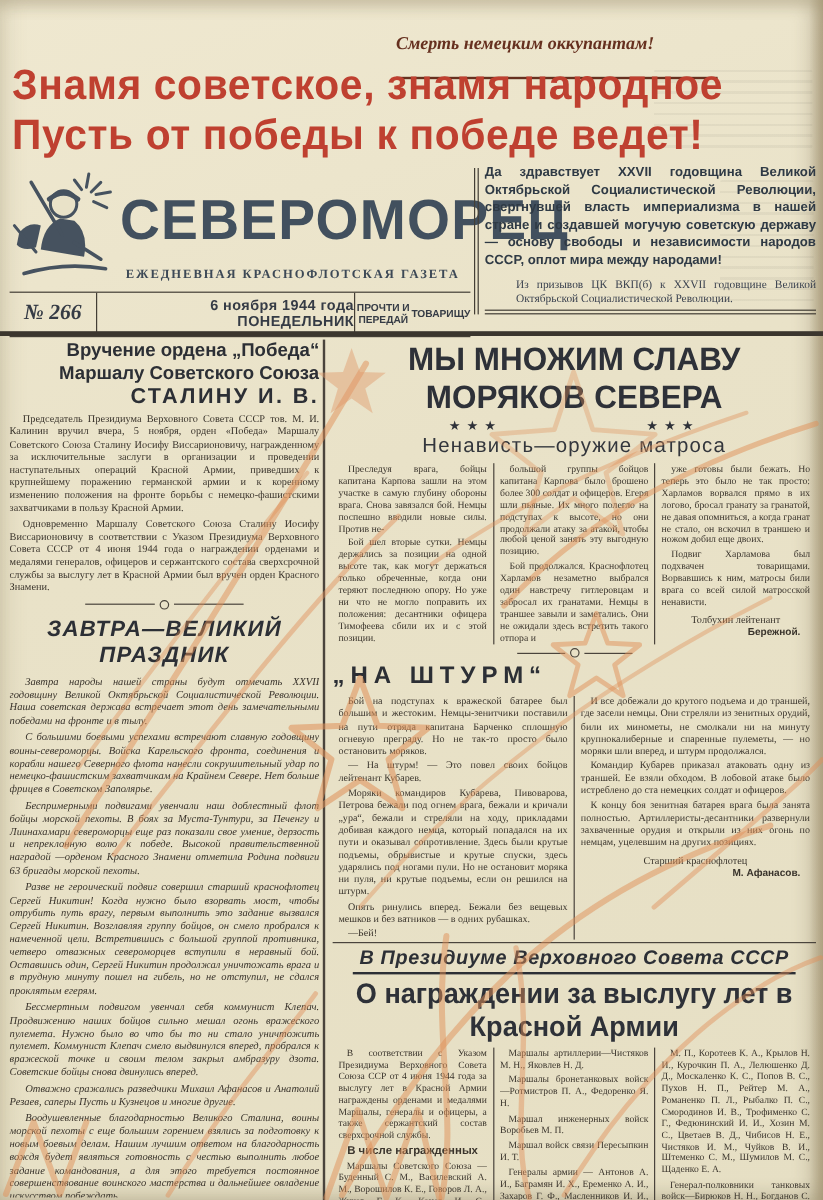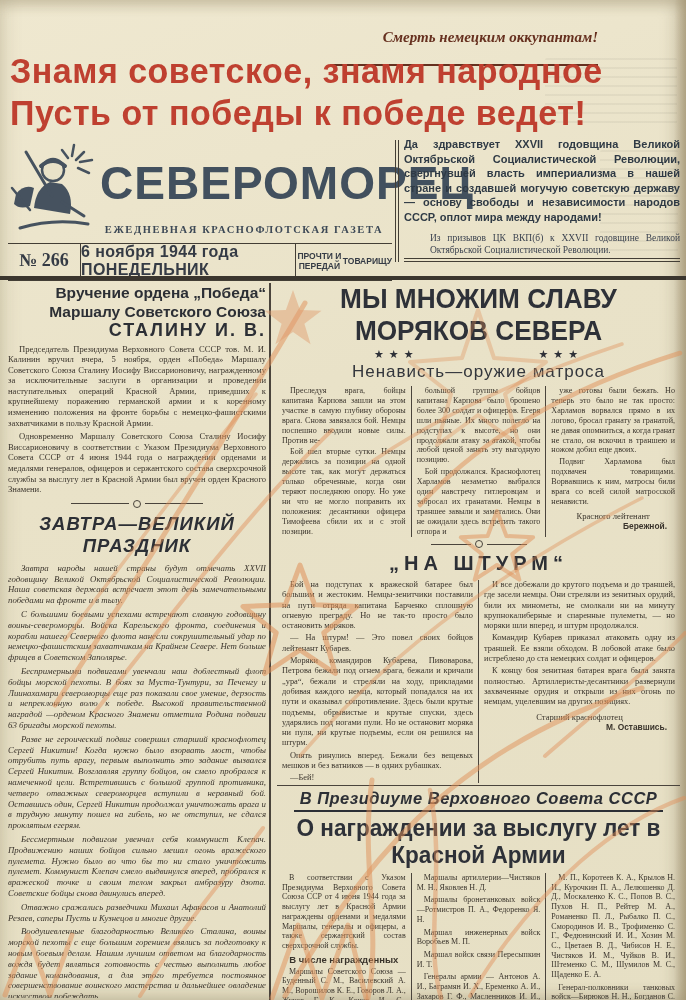--- a/index.html
+++ b/index.html
@@ -2,38 +2,38 @@
 <html><head>
 <meta charset="utf-8">
 <style>
   html,body{margin:0;padding:0;}
   .page{position:relative;width:686px;height:1000px;overflow:hidden;
     background:linear-gradient(160deg,#efe8d0 0%,#e9e2c8 40%,#e6dfc4 100%);
     font-family:"Liberation Serif","DejaVu Serif",serif;color:#3a342c;
     box-shadow:inset -10px 0 16px rgba(95,80,50,.28), inset 0 8px 10px rgba(130,112,75,.12), inset 10px -6px 14px rgba(120,104,70,.10);}
   .abs{position:absolute;}
   
-  .top-slogan{left:330px;top:29px;width:268px;text-align:right;
+  .top-slogan{left:330px;top:29px;width:268px;text-align:left;
     font-family:"Liberation Serif",serif;font-style:italic;font-weight:bold;
     font-size:15px;color:#66301f;border-bottom:2px solid #66301f;padding-bottom:18px;}
   .red-head{left:10px;top:50px;width:668px;color:#bf4030;
     font-family:"Liberation Sans","DejaVu Sans",sans-serif;font-weight:bold;
     font-size:34px;line-height:40px;letter-spacing:.5px;transform:scaleY(1.04);transform-origin:top left;}
   
   .logo{left:6px;top:142px;width:96px;height:98px;}
   .mast-title{left:100px;top:148px;width:295px;font-family:"Liberation Sans","DejaVu Sans",sans-serif;
     font-weight:bold;font-size:47px;line-height:70px;letter-spacing:1px;color:#42505e;
     transform:scaleX(.98);transform-origin:left;}
   .mast-sub{left:98px;top:224px;width:292px;text-align:center;font-family:"Liberation Serif",serif;
     font-weight:bold;font-size:10.5px;letter-spacing:1.6px;color:#3d4956;}
   .info-bar{left:8px;top:243px;width:384px;height:33px;border-top:1.5px solid #433e35;
     border-bottom:4px double #433e35;display:flex;align-items:stretch;color:#353b45;}
   .info-bar .cell{display:flex;align-items:center;justify-content:center;}
-  .issue{width:72px;font-weight:bold;font-size:18px;border-right:1.5px solid #433e35;}
-  .dateline{flex:1;font-family:"Liberation Sans",sans-serif;font-weight:bold;font-size:16px;letter-spacing:.4px;}
+  .issue{width:72px;font-style:italic;font-weight:bold;font-size:18px;border-right:1.5px solid #433e35;}
+  .dateline{flex:1;font-family:"Liberation Sans",sans-serif;font-weight:bold;font-size:12px;letter-spacing:.4px;text-align:right;}
   .passnote{width:96px;border-left:1.5px solid #433e35;font-family:"Liberation Sans",sans-serif;
     font-weight:bold;font-size:8.5px;line-height:10px;text-align:center;flex-direction:row;}
   .vruler{left:395px;top:140px;height:122px;width:0;border-left:1.5px solid #433e35;border-right:1.5px solid #433e35;padding-left:2px;}
   .slogan-box{left:404px;top:137px;width:276px;}
   .slogan-text{font-family:"Liberation Sans","DejaVu Sans",sans-serif;font-weight:bold;font-size:11px;
     line-height:14.5px;text-align:justify;color:#2f3a45;}
   .slogan-attr{margin-top:9px;padding-left:26px;font-size:9.5px;line-height:11.5px;color:#3c4350;text-align:justify;}
   .dbl-rule{left:404px;top:258px;width:276px;border-top:1px solid #433e35;border-bottom:1px solid #433e35;height:2px;}
   .rule-main{left:0;top:276px;width:686px;height:3.5px;background:#3b362e;}
   
@@ -56,21 +56,21 @@
   .nen-title{text-align:center;font-family:"Liberation Sans",sans-serif;font-size:17px;letter-spacing:1px;
     color:#33363c;margin:1px 0 4px;}
   .cols{display:flex;}
   .col{flex:1;padding:0 5px;overflow:hidden;}
   .col + .col{border-left:1.2px solid #4a443c;}
   .nen-cols{height:151px;}
   .nen-cols p.b,.sh-cols p.b{font-size:8.1px;line-height:9.9px;text-indent:8px;margin-bottom:2px;}
   .sig{margin-top:4px;font-size:8.6px;}
   .sig .rank{text-align:center;}
   .sig .name{text-align:right;font-weight:bold;font-family:"Liberation Sans",sans-serif;font-size:8.4px;padding-right:8px;}
-  .sh-title{text-align:center;font-family:"Liberation Sans",sans-serif;font-weight:bold;font-size:20px;
+  .sh-title{text-align:left;font-family:"Liberation Sans",sans-serif;font-weight:bold;font-size:20px;
     letter-spacing:5px;color:#2c2f35;margin:4px 0 5px;}
   .sh-cols{height:203px;}
   .sh-cols p.b{font-size:8.4px;line-height:10.3px;}
   .thin-rule{border-top:1.2px solid #4a443c;margin:2px 0 3px;}
   .prez{text-align:center;margin:2px 0 3px;}
   .prez span{display:inline-block;font-family:"Liberation Sans",sans-serif;font-weight:bold;font-style:italic;
     font-size:16.5px;letter-spacing:.5px;color:#2c2f35;border-bottom:2.5px solid #2c2f35;padding:0 6px 2px;}
   .nagr-title{text-align:center;font-family:"Liberation Sans",sans-serif;font-weight:bold;font-size:23.5px;
     color:#2e3138;transform:scaleX(.96);margin:2px 0 4px;}
   .nagr-cols{height:186px;}
@@ -177,21 +177,21 @@
         <p class="b">Бой шел вторые сутки. Немцы держались за позиции на одной высоте так, как могут держаться только обреченные, когда они теряют последнюю опору. Но уже ни что не могло поправить их положения: десантники офицера Тимофеева сбили их и с этой позиции.</p>
       </div>
       <div class="col">
         <p class="b">большой группы бойцов капитана Карпова было брошено более 300 солдат и офицеров. Егеря шли пьяные. Их много полегло на подступах к высоте, но они продолжали атаку за атакой, чтобы любой ценой занять эту выгодную позицию.</p>
         <p class="b">Бой продолжался. Краснофлотец Харламов незаметно выбрался один навстречу гитлеровцам и забросал их гранатами. Немцы в траншее завыли и заметались. Они не ожидали здесь встретить такого отпора и</p>
       </div>
       <div class="col">
         <p class="b">уже готовы были бежать. Но теперь это было не так просто: Харламов ворвался прямо в их логово, бросал гранату за гранатой, не давая опомниться, а когда гранат не стало, он вскочил в траншею и ножом добил еще двоих.</p>
         <p class="b">Подвиг Харламова был подхвачен товарищами. Ворвавшись к ним, матросы били врага со всей силой матросской ненависти.</p>
         <div class="sig">
-          <div class="rank">Красного лейтенант</div>
+          <div class="rank">Толбухин лейтенант</div>
           <div class="name">Бережной.</div>
         </div>
       </div>
     </div>
 
     <div class="ornament" style="margin:3px 0;">
       <div class="ln" style="width:40px"></div>
         <div class="dot"></div>
         <div class="ln" style="width:40px"></div>
     </div>
@@ -204,21 +204,21 @@
         <p class="b">Моряки командиров Кубарева, Пивоварова, Петрова бежали под огнем врага, бежали и кричали „ура“, бежали и стреляли на ходу, прикладами добивая каждого немца, который попадался на их пути и оказывал сопротивление. Здесь были крутые подъемы, обрывистые и крутые спуски, здесь ударялись под ногами пули. Но не остановит моряка ни пуля, ни крутые подъемы, если он решился на штурм.</p>
         <p class="b">Опять ринулись вперед. Бежали без вещевых мешков и без ватников — в одних рубашках.</p>
         <p class="b">—Бей!</p>
       </div>
       <div class="col">
         <p class="b">И все добежали до крутого подъема и до траншей, где засели немцы. Они стреляли из зенитных орудий, били их минометы, не смолкали ни на минуту крупнокалиберные и спаренные пулеметы, — но моряки шли вперед, и штурм продолжался.</p>
         <p class="b">Командир Кубарев приказал атаковать одну из траншей. Ее взяли обходом. В лобовой атаке было истреблено до ста немецких солдат и офицеров.</p>
         <p class="b">К концу боя зенитная батарея врага была занята полностью. Артиллеристы-десантники развернули захваченные орудия и открыли из них огонь по немцам, уцелевшим на других позициях.</p>
         <div class="sig">
           <div class="rank">Старший краснофлотец</div>
-          <div class="name">М. Оставшись.</div>
+          <div class="name">М. Афанасов.</div>
         </div>
       </div>
     </div>
 
     <div class="thin-rule"></div>
     <div class="prez">
       <span>В Президиуме Верховного Совета СССР</span>
     </div>
     <div class="nagr-title">О награждении  за выслугу лет  в Красной Армии</div>
 

